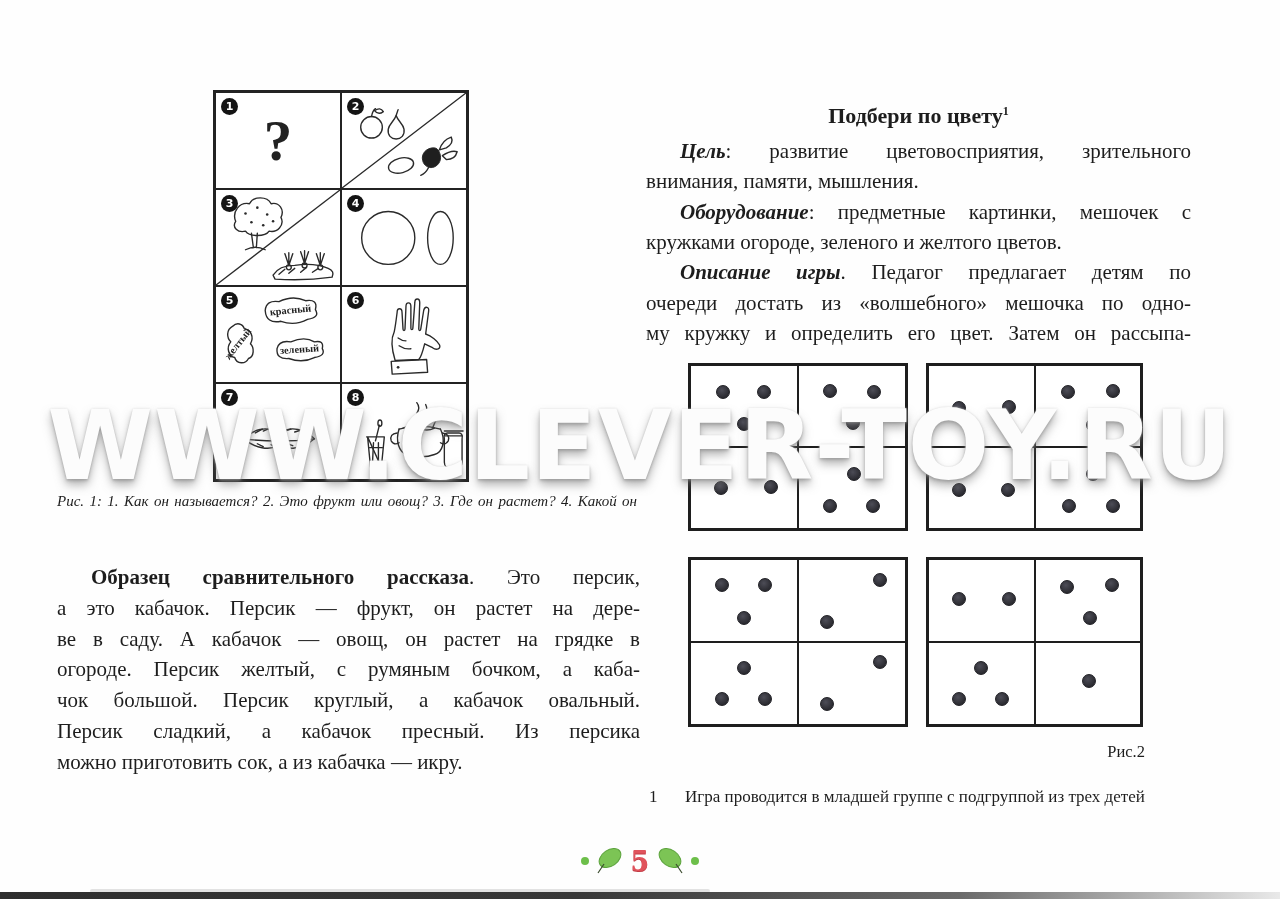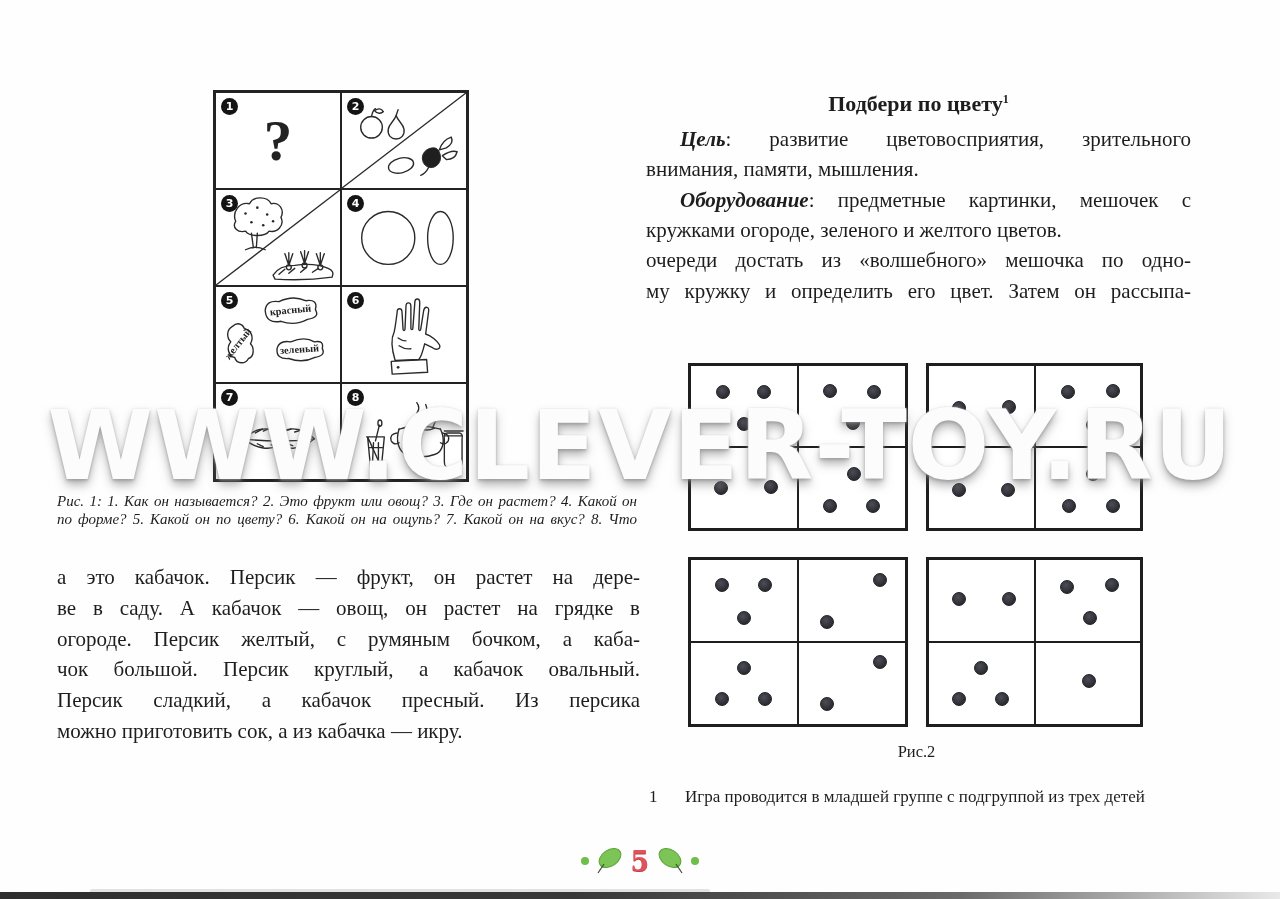--- a/index.html
+++ b/index.html
@@ -33,38 +33,38 @@
   .story{
     position:absolute;left:57px;top:562px;width:583px;
     font-size:21px;line-height:30.8px;
   }
   .jline{text-align:justify;text-align-last:justify;}
   .jline.end{text-align-last:left;}
   .ind{text-indent:34px;}
   .lead-bold{font-weight:bold;}
   .lead-bi{font-weight:bold;font-style:italic;}
   
-  .right-col{position:absolute;left:646px;top:84px;width:545px;font-size:21px;line-height:30.4px;}
+  .right-col{position:absolute;left:646px;top:96px;width:545px;font-size:21px;line-height:30.4px;}
   .rc-title{text-align:center;text-align-last:center;font-weight:bold;font-size:22px;margin-bottom:4px;}
   .rc-title sup{font-size:12px;}
   
   .fig2{position:absolute;left:688px;top:363px;width:457px;height:364px;}
   .card{position:absolute;border:2px solid #1e1e1e;background:#fff;
         display:grid;grid-template-columns:1fr 1fr;grid-template-rows:1fr 1fr;}
   .card.c0{left:0;top:0;width:216px;height:164px;}
   .card.c1{left:238px;top:0;width:213px;height:164px;}
   .card.c2{left:0;top:194px;width:216px;height:166px;}
   .card.c3{left:238px;top:194px;width:213px;height:166px;}
   .dcell{position:relative;border:1px solid #1e1e1e;}
   .dot{
     position:absolute;width:14px;height:14px;margin-left:-7px;margin-top:-7px;border-radius:50%;
     background:radial-gradient(circle at 40% 35%, #4d4d57 0%, #2b2b31 70%);
     border:1.5px solid #1f1f24;box-sizing:border-box;
   }
-  .fig2-caption{position:absolute;left:688px;top:742px;width:457px;text-align:center;font-size:16.5px;}
+  .fig2-caption{position:absolute;left:688px;top:742px;width:457px;text-align:right;font-size:16.5px;}
   
   .footnote{position:absolute;left:649px;top:787px;width:545px;font-size:17px;display:flex;}
   .fn-marker{flex:0 0 36px;}
   
   .watermark{
     position:absolute;left:0;top:390px;width:1280px;text-align:center;z-index:40;
     font-family:"DejaVu Sans",sans-serif;font-weight:800;font-size:96px;line-height:112px;
     letter-spacing:1px;color:#fcfcfc;
     text-shadow:0 6px 10px rgba(110,110,110,.5), 0 2px 3px rgba(140,140,140,.45), 0 0 2px #e6e6e6;
     pointer-events:none;white-space:nowrap;
@@ -187,24 +187,26 @@
         <path d="M92,45 L100,26 q6,-3 7,3 q0,4 -5,3" class="sk"></path>
         <path d="M76,30 q4,-6 0,-11 M84,32 q4,-5 1,-11" class="sk" stroke-width="1"></path>
         <path d="M104,56 C103,52 105,50 107,50 L119,50 C121,50 123,52 122,56 L122,80 C122,84 119,86 116,86 L110,86 C107,86 104,84 104,80 Z" class="sk"></path>
         <path d="M104,48 h19 M105,53 h17" class="sk" stroke-width="1"></path>
       </svg>
     </div>
   </div>
 
   <div class="fig1-caption">
     <div class="jline">Рис. 1: 1. Как он называется? 2. Это фрукт или овощ? 3. Где он растет? 4. Какой он</div>
-    <div class="jline">по форме? 5. Какой он по цвету? 6. Какой он на ощупь? 7. Какой он на вкус? 8. Что</div>
   </div>
 
   <div class="story">
+    <div class="jline ind">
+      <span class="lead-bold">Образец сравнительного рассказа</span><span>. Это персик,</span>
+    </div>
     <div class="jline">а это кабачок. Персик — фрукт, он растет на дере-</div>
     <div class="jline">ве в саду. А кабачок — овощ, он растет на грядке в</div>
     <div class="jline">огороде. Персик желтый, с румяным бочком, а каба-</div>
     <div class="jline">чок большой. Персик круглый, а кабачок овальный.</div>
     <div class="jline">Персик сладкий, а кабачок пресный. Из персика</div>
     <div class="jline end">можно приготовить сок, а из кабачка — икру.</div>
   </div>
 
   <div class="right-col">
     <div class="rc-title">
@@ -214,20 +216,23 @@
     <div class="jline ind">
       <span class="lead-bi">Цель</span><span>: развитие цветовосприятия, зрительного</span>
     </div>
     <div class="jline end">внимания, памяти, мышления.</div>
 
     <div class="jline ind">
       <span class="lead-bi">Оборудование</span><span>: предметные картинки, мешочек с</span>
     </div>
     <div class="jline end">кружками огороде, зеленого и желтого цветов.</div>
 
+    <div class="jline ind">
+      <span class="lead-bi">Описание игры</span><span>. Педагог предлагает детям по</span>
+    </div>
     <div class="jline">очереди достать из «волшебного» мешочка по одно-</div>
     <div class="jline">му кружку и определить его цвет. Затем он рассыпа-</div>
   </div>
 
   <div class="fig2">
     <div class="card c0">
       <div class="dcell">
           <span class="dot" style="left: 30%; top: 33%;"></span>
           <span class="dot" style="left: 69%; top: 32%;"></span>
           <span class="dot" style="left: 50%; top: 72%;"></span>

